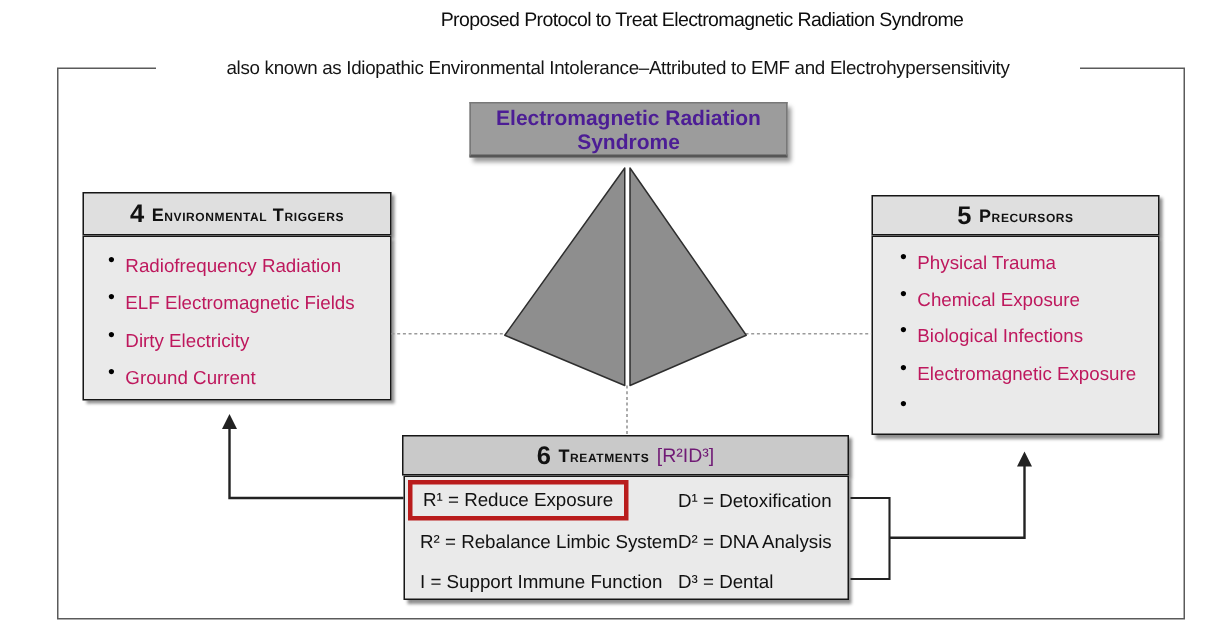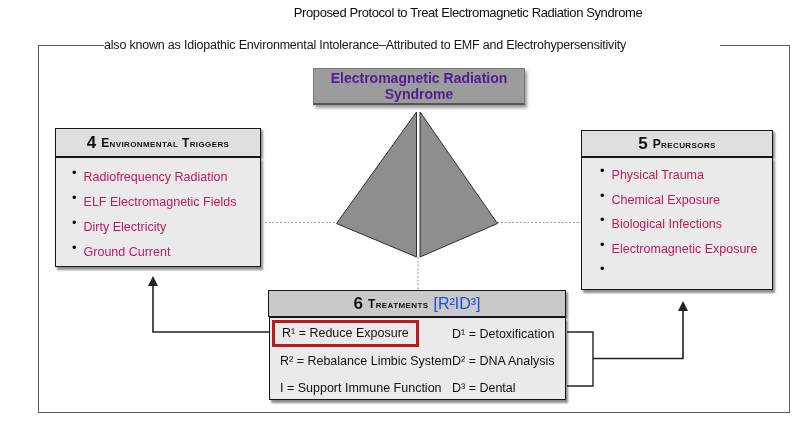--- a/index.html
+++ b/index.html
@@ -8,21 +8,21 @@
     position:relative; width:808px; height:421px; background:#ffffff;
     font-family:"Liberation Sans", sans-serif; color:#111; overflow:hidden;
   }
   .page-title {
     position:absolute; left:160px; top:5px; width:616px;
     text-align:center; font-size:13px; letter-spacing:-0.4px; color:#0d0d0d;
     white-space:nowrap;
   }
   .page-subtitle {
     position:absolute; left:104px; top:36px; width:616px; height:18px;
-    font-size:12.5px; letter-spacing:-0.2px; color:#141414;
+    text-align:center; font-size:12.5px; letter-spacing:-0.2px; color:#141414;
     background:#ffffff; z-index:2; white-space:nowrap; line-height:18px;
   }
   .outer-border {
     position:absolute; left:38px; top:45px; width:752px; height:368px;
     border:1px solid #5a5a5a; z-index:1;
   }
   .syndrome-box {
     position:absolute; left:313px; top:68px; width:212px; height:37px;
     background:#9c9c9c; border:1px solid #787878; border-bottom:2px solid #565656;
     box-shadow:2px 3px 3px rgba(0,0,0,0.40);
@@ -33,21 +33,21 @@
     position:absolute; background:#dfdfdf; border:1.5px solid #161616;
     box-shadow:2px 2px 2px rgba(0,0,0,0.45);
     display:flex; align-items:center; justify-content:center; z-index:2;
   }
   .panel-body {
     position:absolute; background:#eaeaea; border:1.5px solid #161616;
     box-shadow:2px 2.5px 2px rgba(0,0,0,0.45); z-index:2;
   }
   .hdr-num { font-size:17px; font-weight:bold; margin-right:5px; }
   .hdr-label { font-size:12px; font-weight:bold; font-variant:small-caps; letter-spacing:0.4px; }
-  .hdr-code { font-size:16px; font-weight:normal; margin-left:5px; color:#1d4ed8; }
+  .hdr-code { font-size:13px; font-weight:normal; margin-left:5px; color:#701a75; }
   .bullet-row { display:flex; align-items:center; }
   .bullet {
     font-size:13px; line-height:10px; position:relative; top:-4px; margin-right:7px; color:#000;
   }
   .item-text { font-size:12.5px; color:#be185d; white-space:nowrap; }
   .triggers-body { padding:6px 0 0 16px; }
   .triggers-body .bullet-row { height:25px; }
   .precursors-body { padding:5px 0 0 18px; }
   .precursors-body .bullet-row { height:24.5px; }
   .treat-header-bg { background:#c9c9c9; }

